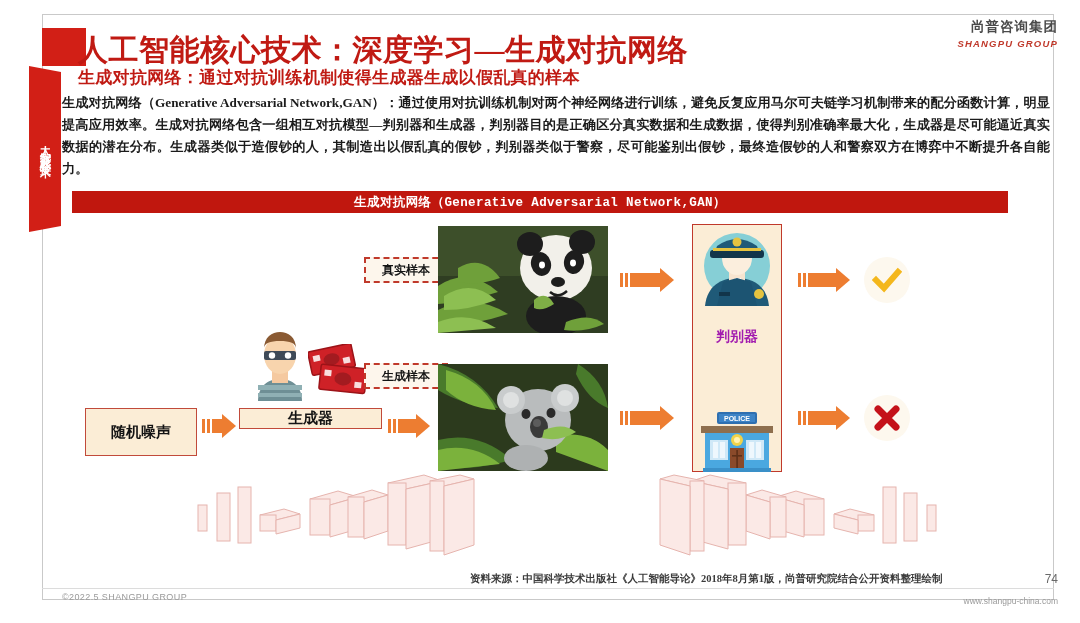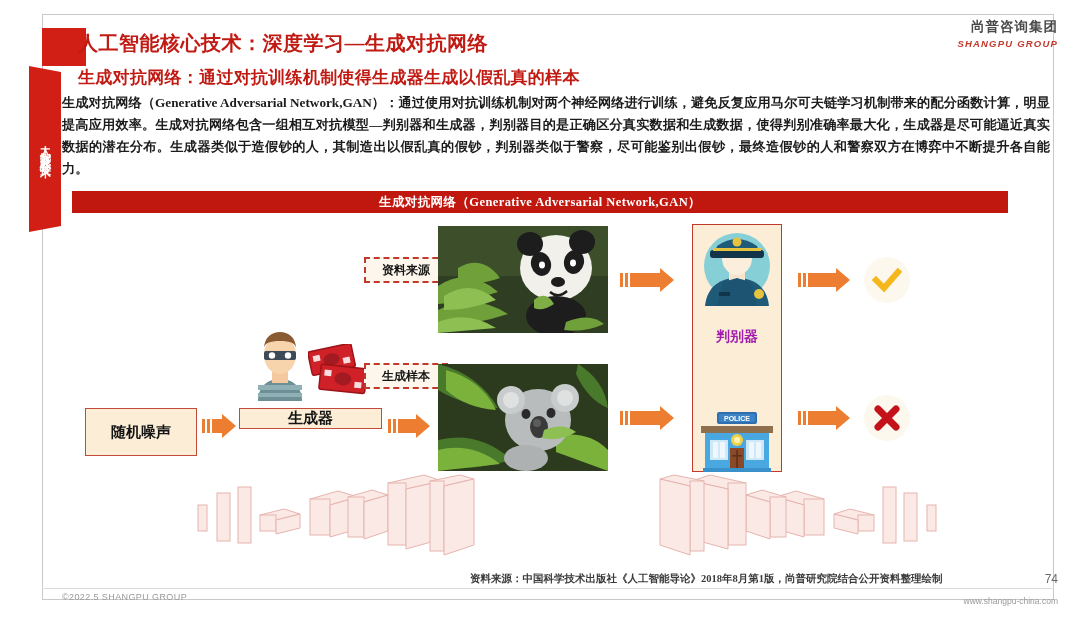--- a/index.html
+++ b/index.html
@@ -38,41 +38,41 @@
     font-size:13.5px;font-weight:700;color:#4a4a4a;letter-spacing:1px;
     font-family:"Liberation Sans","DejaVu Sans",sans-serif;
   }
   .logo .en{
     font-size:9.5px;font-weight:700;font-style:italic;color:#c0392b;letter-spacing:1.2px;
     margin-top:2px;font-family:"Liberation Sans","DejaVu Sans",sans-serif;
   }
   
   .title{
     position:absolute;left:78px;top:30px;
-    font-size:20px;font-weight:700;color:#c01a13;letter-spacing:0.5px;
+    font-size:30px;font-weight:700;color:#c01a13;letter-spacing:0.5px;
     white-space:nowrap;
   }
   .subtitle{
     position:absolute;left:78px;top:66px;
     font-size:17px;font-weight:700;color:#c01a13;letter-spacing:0.3px;
     white-space:nowrap;
   }
   
   .para{
     position:absolute;left:62px;top:92px;width:988px;
     font-size:13.2px;line-height:22px;color:#1b1b1b;text-align:justify;
     font-weight:700;
   }
   
   .banner{
     position:absolute;left:72px;top:191px;width:936px;height:22px;
     background:#c0170e;color:#ffffff;
     display:flex;align-items:center;justify-content:center;
     font-size:12.5px;font-weight:700;letter-spacing:0.4px;
-    font-family:Liberation Serif, serif;
+    font-family:Liberation Mono, monospace;
   }
   
   .diagram{position:absolute;left:42px;top:218px;width:1012px;height:340px;}
   
   .cnn{position:absolute;opacity:1;}
   
   .pbox{
     position:absolute;background:#fbedd6;border:1.6px solid #c14a3a;
     display:flex;align-items:center;justify-content:center;
     font-size:15px;color:#141414;font-weight:700;box-sizing:border-box;
@@ -294,21 +294,21 @@
       <div class="body" style="width:28px;"></div>
       <div class="head" style="left:38px;"></div>
     </div>
     <div class="arrow" style="left:756px;top:188px;width:56px;">
       <div class="bar"></div>
         <div class="bar2"></div>
       <div class="body" style="width:28px;"></div>
       <div class="head" style="left:38px;"></div>
     </div>
 
-    <div class="tag tag-real">资料来源</div>
+    <div class="tag tag-real">真实样本</div>
     <div class="tag tag-fake">生成样本</div>
 
     <div class="photo photo-panda">
       <svg width="170" height="107" viewBox="0 0 170 107">
         <rect width="170" height="107" fill="#2f3d22"></rect>
         <rect x="0" y="0" width="170" height="50" fill="#3d4f2a"></rect>
         <g fill="#6fa03a">
           <path d="M0 60 Q30 40 60 66 Q30 76 0 78z"></path>
           <path d="M0 84 Q36 66 70 88 Q34 100 0 100z"></path>
           <path d="M20 42 Q44 28 62 52 Q40 60 20 56z"></path>

